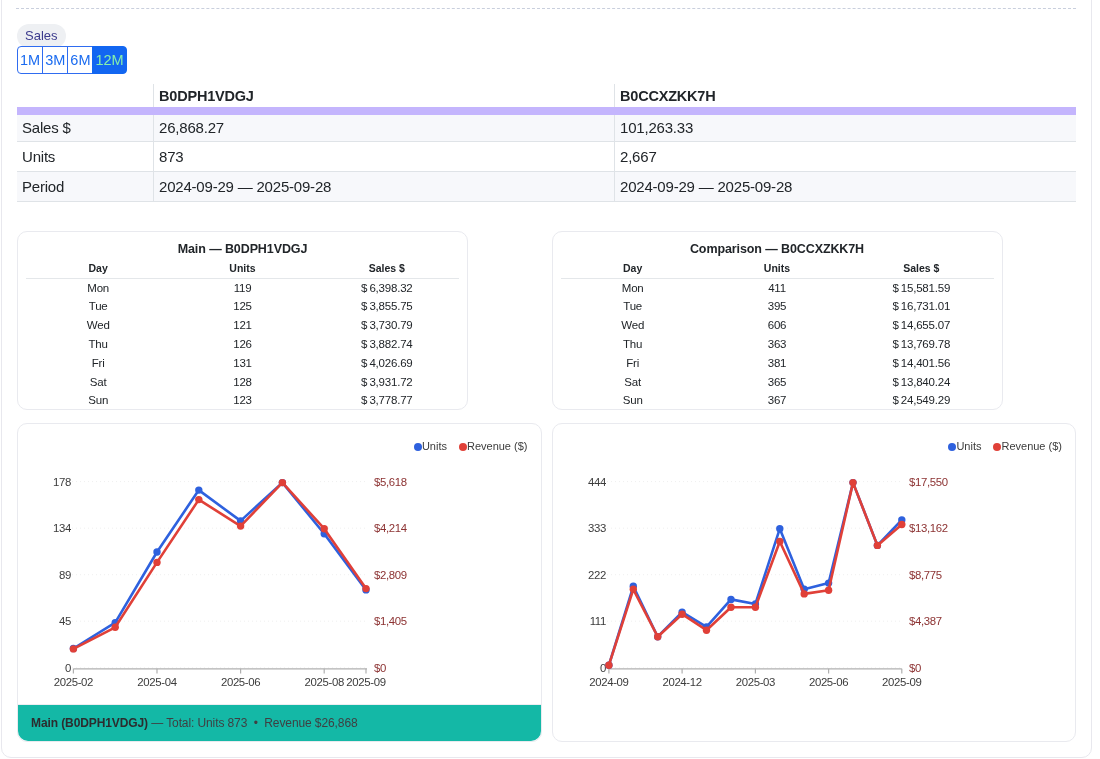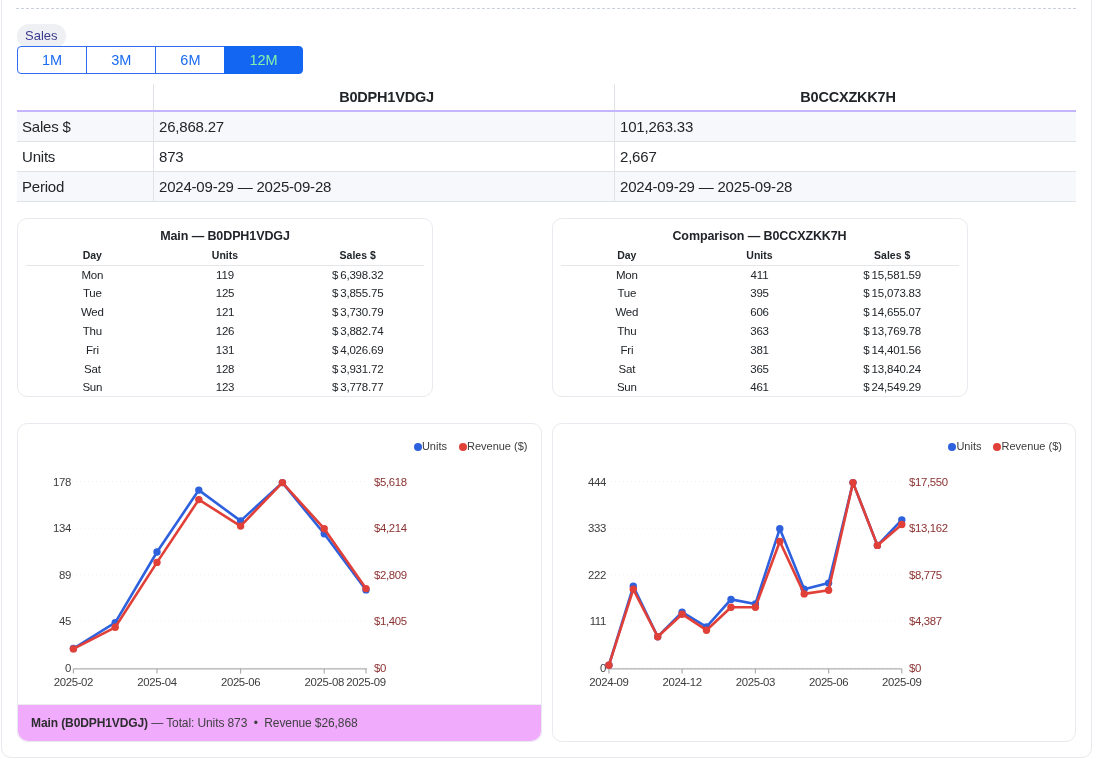--- a/index.html
+++ b/index.html
@@ -1,43 +1,43 @@
 <!DOCTYPE html>
 <html><head><meta charset="utf-8">
 <style>
 * { margin:0; padding:0; box-sizing:border-box; }
 html,body { width:1100px; height:759px; background:#fff; font-family:"Liberation Sans",sans-serif; color:#212529; overflow:hidden; }
 .abs { position:absolute; }
 .frame { left:1px; top:-20px; width:1091px; height:778px; border:1px solid #e8e8ee; border-radius:10px; }
 .dash { left:16px; top:8px; width:1060px; border-top:1px dashed #c9cfdd; }
 .pill { left:17px; top:24px; height:23.5px; line-height:23.5px; padding:0 8px; border-radius:12px; background:#eef0f3; color:#3c3b8d; font-size:13px; }
 .btns { left:17px; top:46px; display:flex; }
-.btns button { height:28px; padding:0 24px; font-family:inherit; font-size:14.5px; background:#fff; color:#1a6bf0; border:1px solid #2f6cf0; margin-left:-1px; cursor:default; }
+.btns button { height:28px; padding:0 2px; font-family:inherit; font-size:14.5px; background:#fff; color:#1a6bf0; border:1px solid #2f6cf0; margin-left:-1px; cursor:default; }
 .btns button:first-child { margin-left:0; border-radius:4px 0 0 4px; }
 .btns button:last-child { border-radius:0 4px 4px 0; }
 .btns button.act { background:#1266f1; color:#86efac; border-color:#1266f1; }
 .toptable { left:17px; top:84px; width:1059px; border-collapse:collapse; table-layout:fixed; font-size:15px; letter-spacing:-0.2px; }
-.toptable th { text-align:center; font-size:14.5px; height:27px; padding:0 0 0 5px; border-bottom:2px solid #c4b5fd;margin-top:12px; }
+.toptable th { text-align:left; font-size:14.5px; height:27px; padding:0 0 0 5px; border-bottom:8px solid #c4b5fd;margin-top:12px; }
 .toptable td { height:30px; padding:0 0 0 5px; border-bottom:1px solid #dfe3e7; }
 .toptable td+td, .toptable th+th { border-left:1px solid #dfe3e7; }
 .toptable tbody tr:nth-child(odd) td { background:#f7f8fb; }
 .card { position:absolute; background:#fff; border:1px solid #e9eaef; border-radius:10px; }
-.mid { top:218px; width:416px; height:179px; padding:8px; }
+.mid { top:231px; width:451px; height:179px; padding:8px; }
 .mtitle { text-align:center; font-weight:bold; font-size:12.5px; height:19px; line-height:19px; letter-spacing:-0.1px; }
 .mtab { width:100%; border-collapse:collapse; table-layout:fixed; }
 .mtab th { font-size:10.5px; height:19px; border-bottom:1px solid #e4e7ea; font-weight:bold; text-align:center; }
 .mtab td { font-size:11.5px; height:18.85px; text-align:center; letter-spacing:-0.2px; }
 .chartcard { top:423px; width:524.5px; height:319px; }
 .chead { position:absolute; left:13px; top:13px; font-size:15px; letter-spacing:-0.2px; }
 .legend { position:absolute; top:16px; right:13px; font-size:11px; color:#3c3c3c; }
 .legend .dot { display:inline-block; width:8px; height:8px; border-radius:4px; vertical-align:-1px; }
 .legend .g { display:inline-block; margin-left:12px; }
 .legend .g:first-child { margin-left:0; }
 .csvg { position:absolute; left:0; top:0; }
-.cfoot { position:absolute; left:0; bottom:0; width:100%; height:37px; background:#f0abfc; border-top:1px solid #ededf1; border-radius:0 0 10px 10px; font-size:12px; color:#3f3f42; line-height:36px; padding-left:13px; letter-spacing:-0.1px; }
+.cfoot { position:absolute; left:0; bottom:0; width:100%; height:37px; background:#14b8a6; border-top:1px solid #ededf1; border-radius:0 0 10px 10px; font-size:12px; color:#3f3f42; line-height:36px; padding-left:13px; letter-spacing:-0.1px; }
 .cfoot b { color:#2c2c2e; }
 svg text { font-family:"Liberation Sans",sans-serif; letter-spacing:-0.35px; }
 </style></head>
 <body>
 <div class="abs frame"></div>
 <div class="abs dash"></div>
 <div class="abs pill">Sales</div>
 <div class="abs btns">
     <button>1M</button>
     <button>3M</button>
@@ -136,21 +136,21 @@
       </thead>
 <tbody>
         <tr>
           <td>Mon</td>
           <td>411</td>
           <td>$ 15,581.59</td>
         </tr>
         <tr>
           <td>Tue</td>
           <td>395</td>
-          <td>$ 15,073.83</td>
+          <td>$ 16,731.01</td>
         </tr>
         <tr>
           <td>Wed</td>
           <td>606</td>
           <td>$ 14,655.07</td>
         </tr>
         <tr>
           <td>Thu</td>
           <td>363</td>
           <td>$ 13,769.78</td>
@@ -160,21 +160,21 @@
           <td>381</td>
           <td>$ 14,401.56</td>
         </tr>
         <tr>
           <td>Sat</td>
           <td>365</td>
           <td>$ 13,840.24</td>
         </tr>
         <tr>
           <td>Sun</td>
-          <td>461</td>
+          <td>367</td>
           <td>$ 24,549.29</td>
         </tr>
       </tbody>
     </table>
   </div>
 <div class="card chartcard" style="left:17px">
   <div class="legend"><span class="g"><span class="dot" style="background:#2e61de"></span>Units</span><span class="g"><span class="dot" style="background:#e04038"></span>Revenue ($)</span></div>
   <div class="csvg"><svg width="522" height="270" viewBox="0 0 522 270" xmlns="http://www.w3.org/2000/svg">
         <line x1="46" y1="57.6" x2="349" y2="57.6" stroke="#efefef" stroke-width="1" stroke-dasharray="1 3"></line>
         <line x1="46" y1="104.2" x2="349" y2="104.2" stroke="#efefef" stroke-width="1" stroke-dasharray="1 3"></line>

